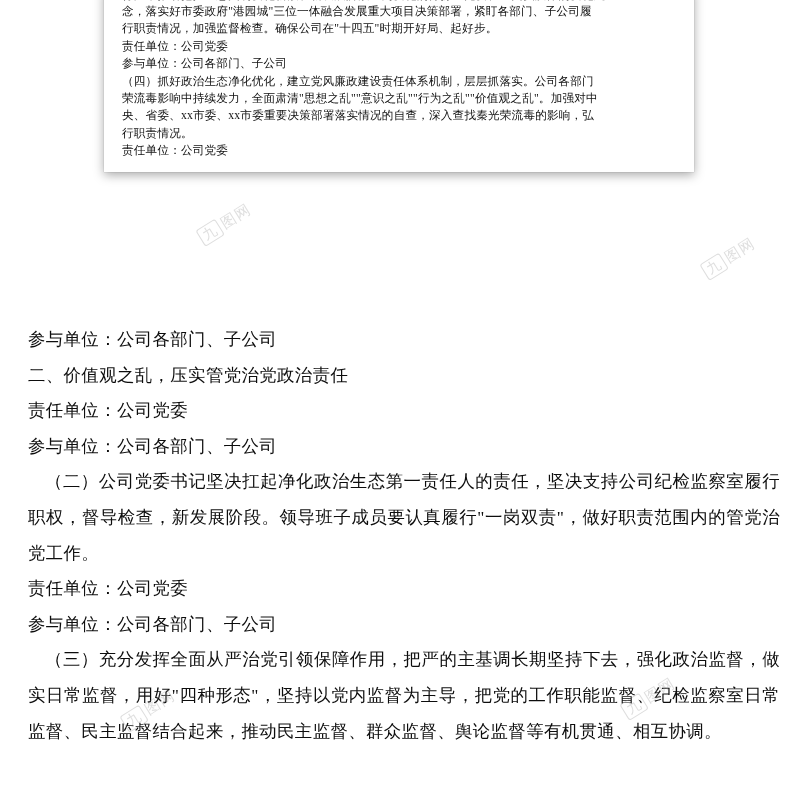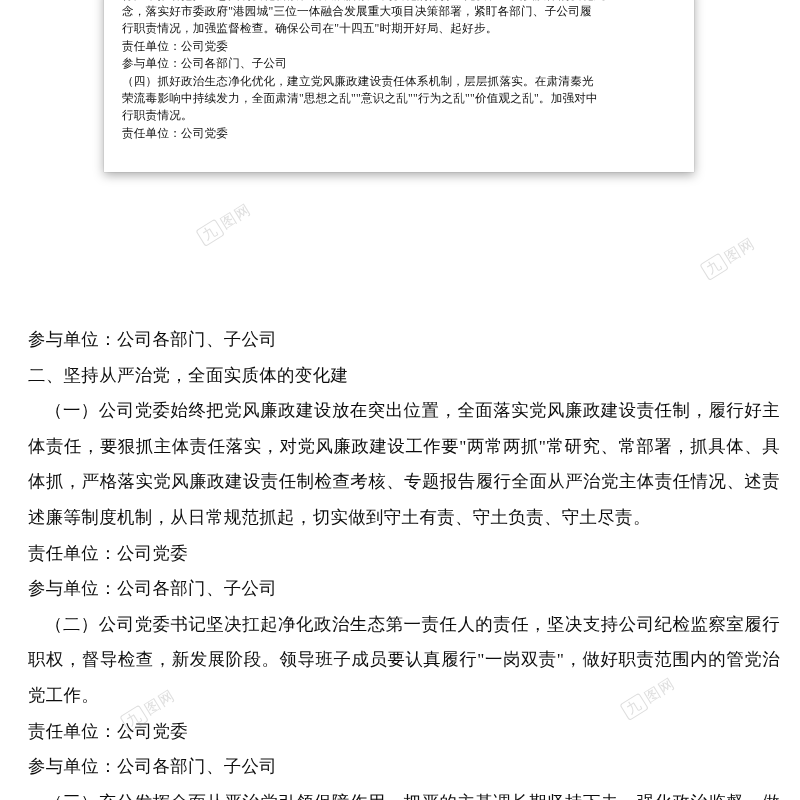--- a/index.html
+++ b/index.html
@@ -110,32 +110,32 @@
 <div class="preview-wrap">
   <div class="preview-card">
     <div class="preview-inner">
       <p class="clip-top">
           <span>行力，推动把握生态文明变化新段、新发展阶段「内变化的分拣」光变、全面实质体的变化建</span>
         </p>
       <p>念，落实好市委政府"港园城"三位一体融合发展重大项目决策部署，紧盯各部门、子公司履</p>
       <p>行职责情况，加强监督检查。确保公司在"十四五"时期开好局、起好步。</p>
       <p>责任单位：公司党委</p>
       <p>参与单位：公司各部门、子公司</p>
-      <p>（四）抓好政治生态净化优化，建立党风廉政建设责任体系机制，层层抓落实。在肃清秦光</p>
+      <p>（四）抓好政治生态净化优化，建立党风廉政建设责任体系机制，层层抓落实。公司各部门</p>
       <p>荣流毒影响中持续发力，全面肃清"思想之乱""意识之乱""行为之乱""价值观之乱"。加强对中</p>
+      <p>央、省委、xx市委、xx市委重要决策部署落实情况的自查，深入查找秦光荣流毒的影响，弘</p>
       <p>行职责情况。</p>
       <p>责任单位：公司党委</p>
     </div>
   </div>
 </div>
 
 <div class="doc-body">
   <p class="label">参与单位：公司各部门、子公司</p>
-  <p class="label">二、坚持从严治党，全面实质体的变化建</p>
-  <p class="indent">（一）公司党委始终把党风廉政建设放在突出位置，全面落实党风廉政建设责任制，履行好主体责任，要狠抓主体责任落实，对党风廉政建设工作要"两常两抓"常研究、常部署，抓具体、具体抓，严格落实党风廉政建设责任制检查考核、专题报告履行全面从严治党主体责任情况、述责述廉等制度机制，从日常规范抓起，切实做到守土有责、守土负责、守土尽责。</p>
+  <p class="label">二、价值观之乱，压实管党治党政治责任</p>
   <p class="label">责任单位：公司党委</p>
   <p class="label">参与单位：公司各部门、子公司</p>
   <p class="indent">（二）公司党委书记坚决扛起净化政治生态第一责任人的责任，坚决支持公司纪检监察室履行职权，督导检查，新发展阶段。领导班子成员要认真履行"一岗双责"，做好职责范围内的管党治党工作。</p>
   <p class="label">责任单位：公司党委</p>
   <p class="label">参与单位：公司各部门、子公司</p>
   <p class="indent">（三）充分发挥全面从严治党引领保障作用，把严的主基调长期坚持下去，强化政治监督，做实日常监督，用好"四种形态"，坚持以党内监督为主导，把党的工作职能监督、纪检监察室日常监督、民主监督结合起来，推动民主监督、群众监督、舆论监督等有机贯通、相互协调。</p>
 </div>
 
 <div class="wm wm1"><span class="wm-box">九</span><span>图网</span></div>
 <div class="wm wm2"><span class="wm-box">九</span><span>图网</span></div>

